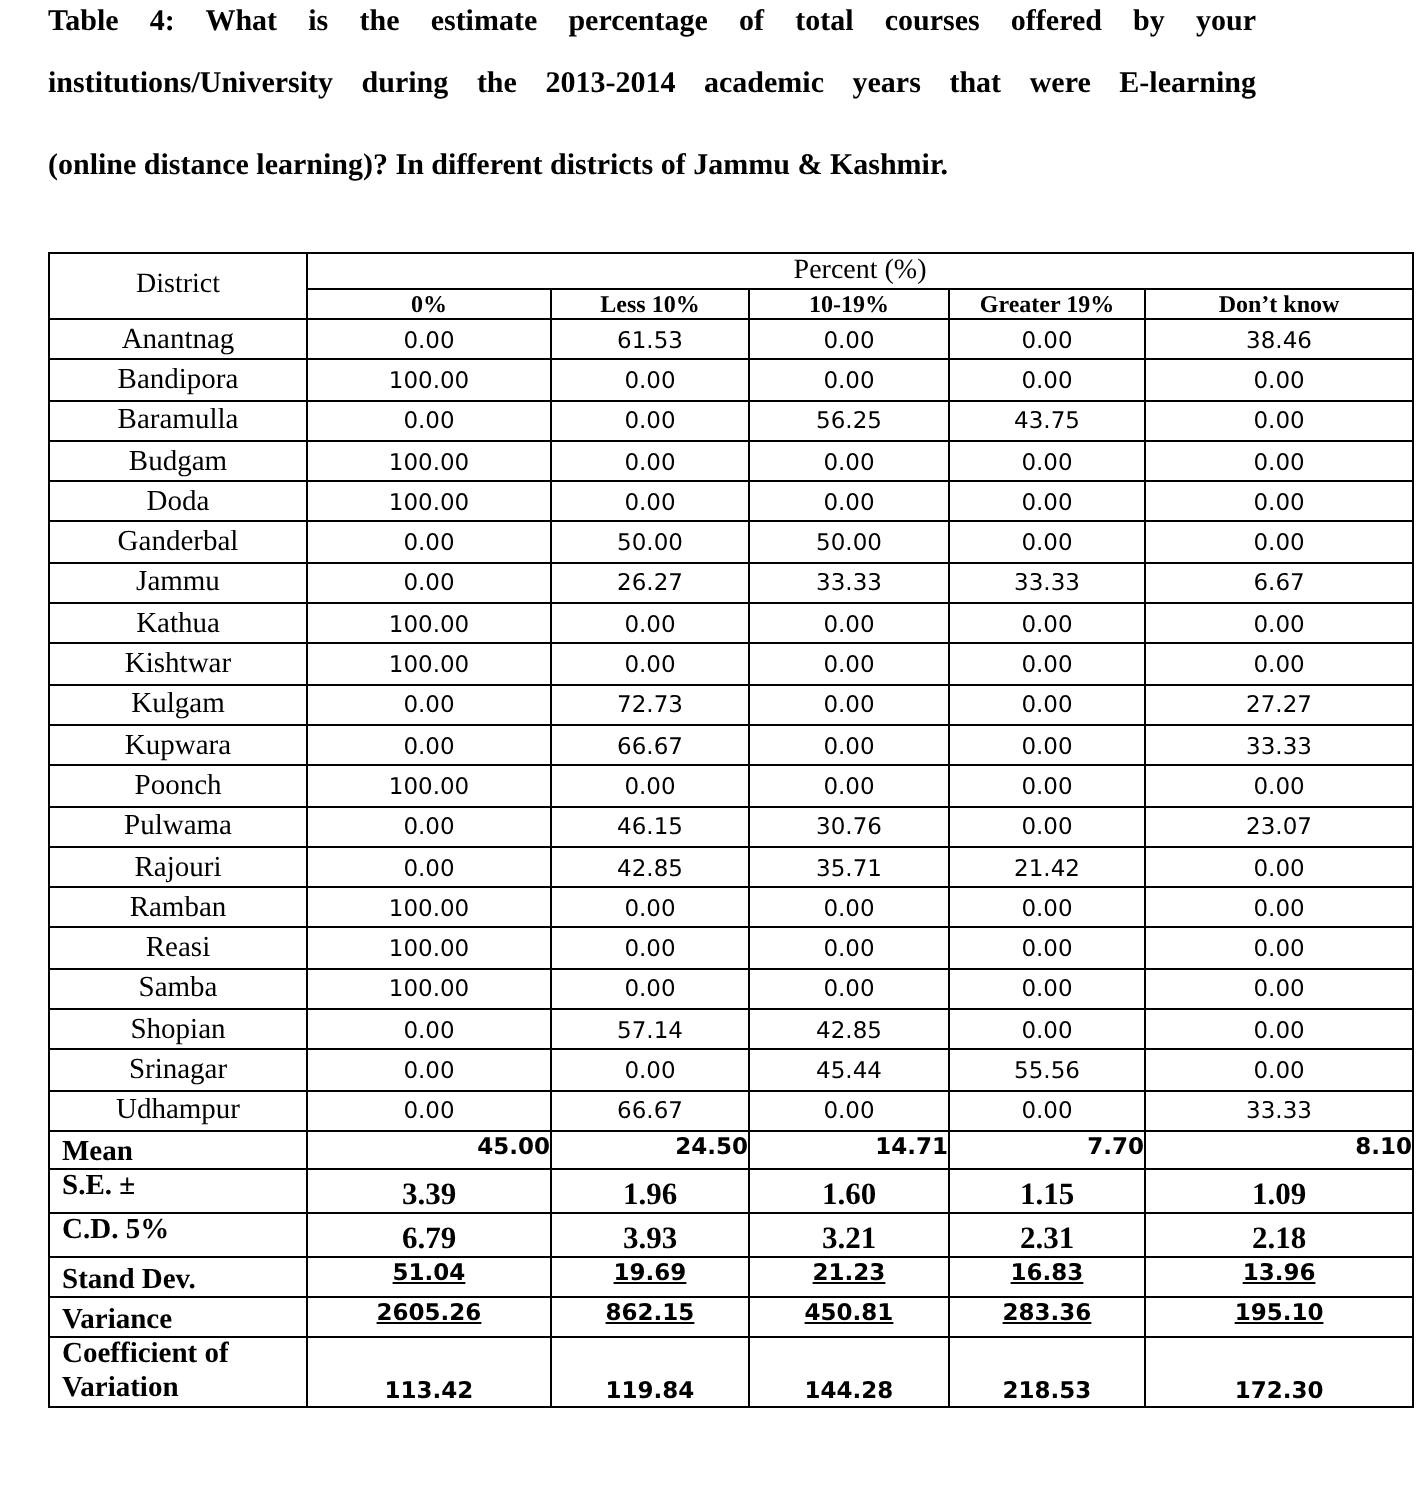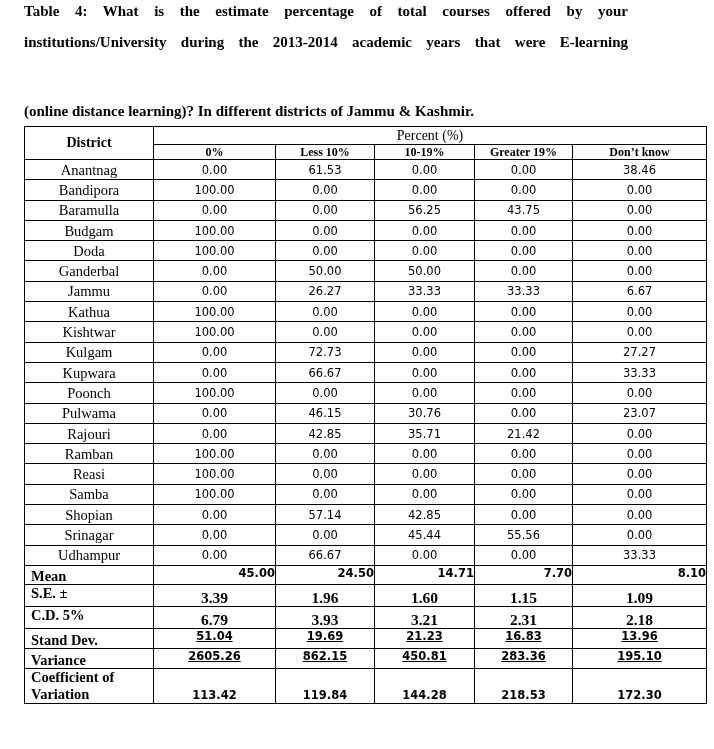--- a/index.html
+++ b/index.html
@@ -1,30 +1,30 @@
 <!DOCTYPE html>
 <html><head>
 <meta charset="utf-8">
 <style>
   html, body { margin: 0; padding: 0; background: #ffffff; }
   body { width: 714px; height: 749px; position: relative; overflow: hidden; font-family: "Liberation Serif", serif; color: #000; }
   .caption { position: absolute; left: 24px; top: 0; width: 604px; font-family: "Liberation Serif", serif; font-weight: bold; font-size: 15px; }
   .caption .line { position: absolute; left: 0; white-space: nowrap; }
   .caption .l1 { top: 3px; width: 604px; text-align: justify; text-align-last: justify; }
   .caption .l2 { top: 34px; width: 604px; text-align: justify; text-align-last: justify; }
-  .caption .l3 { top: 75px; margin-top: 28px; }
+  .caption .l3 { top: 75px; }
   table.data { position: absolute; left: 24px; top: 126px; border-collapse: collapse; width: 682px; table-layout: fixed; }
   table.data td, table.data th { border: 1.5px solid #000; padding: 0; text-align: center; vertical-align: middle; }
   col.c-district { width: 129px; }
   col.c0 { width: 122px; }
   col.c1 { width: 99px; }
   col.c2 { width: 100px; }
   col.c3 { width: 98px; }
   col.c4 { width: 134px; }
-  th.h-district { font-family: "Liberation Serif", serif; font-size: 14px; font-weight: bold; }
+  th.h-district { font-family: "Liberation Serif", serif; font-size: 14px; font-weight: normal; }
   th.h-percent { font-family: "Liberation Serif", serif; font-size: 14px; font-weight: normal; height: 17px; line-height: 15px; border-bottom: 1.5px solid #000; }
   th.h-sub { font-family: "Liberation Serif", serif; font-size: 12px; font-weight: bold; height: 14px; line-height: 12px; vertical-align: bottom; }
   tr.drow td { height: 19.3px; }
   td.dname { text-align: left; padding-left: 6px; font-family: "Liberation Serif", serif; font-size: 14.5px; vertical-align: bottom; line-height: 16px; }
   td.dval { font-family: "DejaVu Sans", sans-serif; font-size: 11.5px; vertical-align: top; line-height: 14px; }
   tr.srow td.sname { text-align: left; padding-left: 6px; font-family: "Liberation Serif", serif; font-weight: bold; font-size: 14.5px; }
   tr.srow td.sval { font-family: "DejaVu Sans", sans-serif; font-weight: bold; font-size: 11.5px; }
   tr.mean td { height: 18px; }
   tr.mean td.sval { vertical-align: top; line-height: 14px; text-align: right; }
   tr.mean td.sname { vertical-align: bottom; line-height: 16px; }

